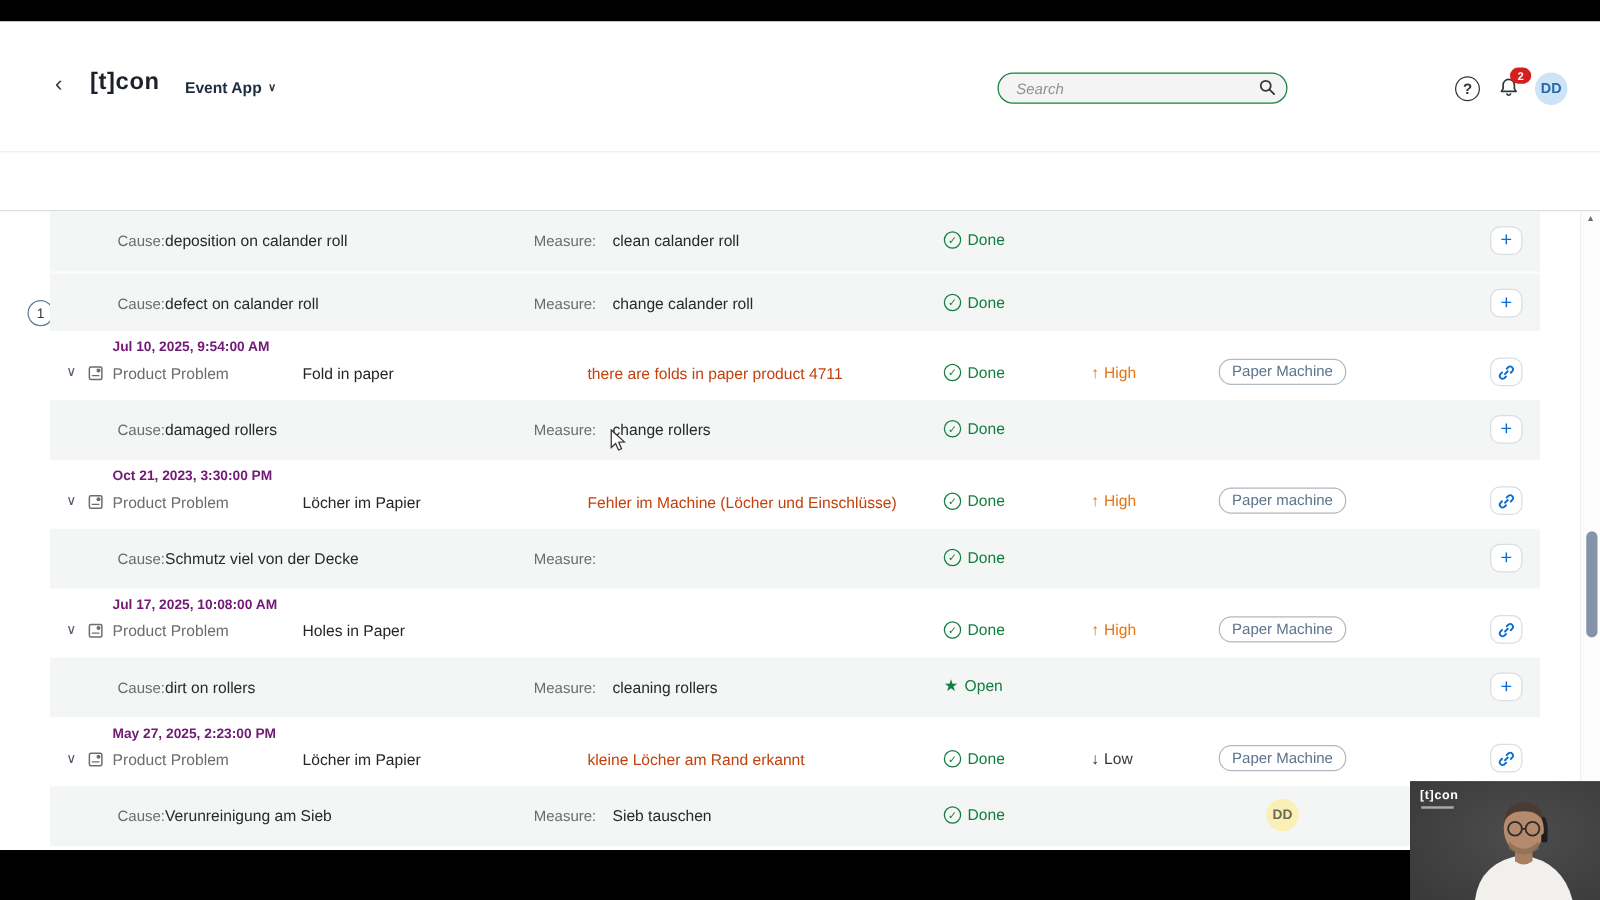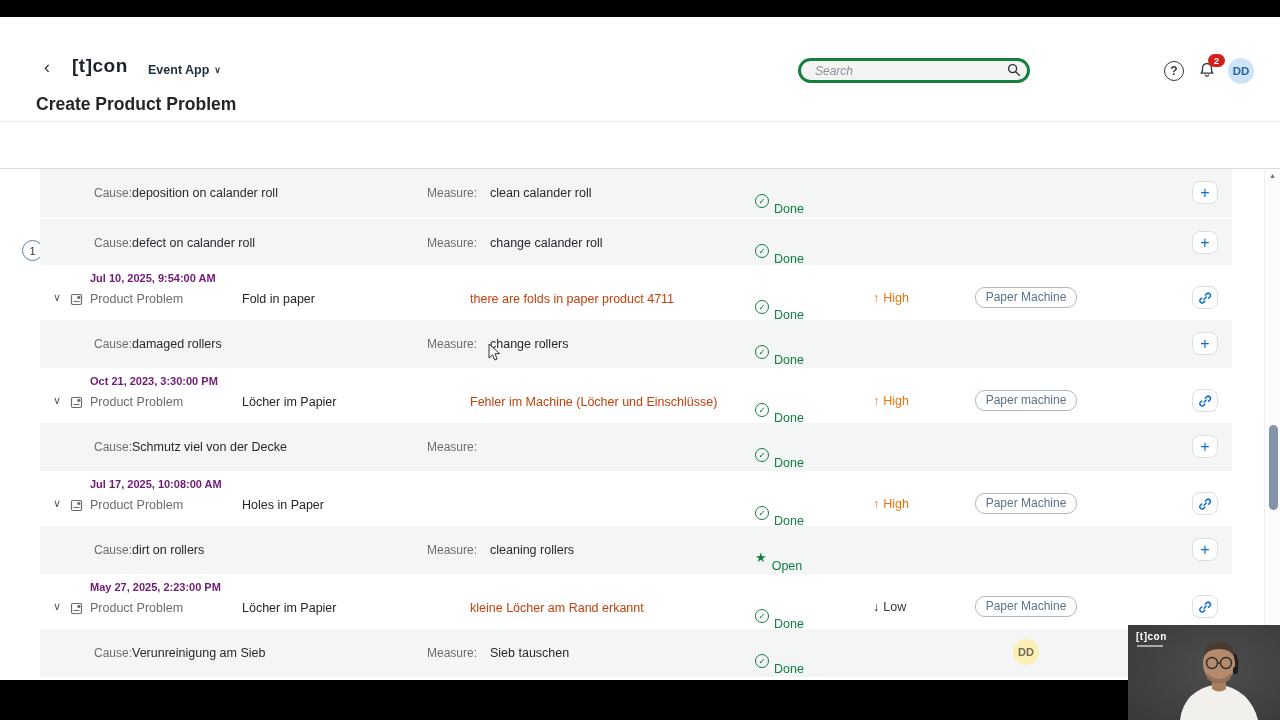--- a/index.html
+++ b/index.html
@@ -9,21 +9,21 @@
   .bar-bottom{position:absolute;left:0;top:680px;width:1280px;height:40px;background:#000;}
   .app{position:absolute;left:0;top:17px;width:1280px;height:663px;background:#fff;overflow:hidden;}
 
   
   .back{position:absolute;left:44px;top:41px;font-size:18px;color:#32363a;cursor:pointer;line-height:18px;}
   .brand{position:absolute;left:72px;top:38px;font-size:19px;font-weight:bold;color:#1d2129;letter-spacing:.5px;}
   .brand .br{color:#1d2129;font-weight:bold;}
   .appmenu{position:absolute;left:148px;top:46px;font-size:12.5px;font-weight:bold;color:#1d2d3e;cursor:pointer;}
   .appmenu .chev{font-size:9px;color:#32363a;margin-left:5px;position:relative;top:-1px;}
   .search{position:absolute;left:798px;top:41px;width:232px;height:25px;}
-  .search input{width:100%;height:100%;box-sizing:border-box;border:3px solid #15803d;border-radius:13px;
+  .search input{width:100%;height:100%;box-sizing:border-box;border:1px solid #15803d;border-radius:13px;
     background:#f4f4f4;padding:0 30px 0 14px;font-size:12px;font-family:"Liberation Sans",sans-serif;color:#32363a;outline:none;}
   .search input::placeholder{color:#8b9198;font-style:italic;}
   .search .mag{position:absolute;right:9px;top:5px;}
   .help{position:absolute;left:1164px;top:44px;width:18px;height:18px;border:1.5px solid #32363a;border-radius:50%;
     display:flex;align-items:center;justify-content:center;font-size:12px;font-weight:bold;color:#32363a;cursor:pointer;}
   .bellwrap{position:absolute;left:1198px;top:44px;width:20px;height:20px;cursor:pointer;}
   .badge{position:absolute;left:10px;top:-7px;min-width:13px;height:13px;border-radius:8px;background:#d41f1f;
     color:#fff;font-size:9px;font-weight:bold;display:flex;align-items:center;justify-content:center;padding:0 2px;}
   .avatar{position:absolute;left:1228px;top:41px;width:26px;height:26px;border-radius:50%;background:#cfe3f6;
     color:#2567a8;font-size:11.5px;font-weight:bold;display:flex;align-items:center;justify-content:center;cursor:pointer;}
@@ -62,21 +62,21 @@
   .p-desc{position:absolute;left:430px;top:27px;font-size:12.5px;color:#c2410c;}
   .status{position:absolute;left:715px;display:flex;align-items:center;gap:5px;}
   .row.measure .status{top:16px;}
   .row.problem .status{top:26px;}
   .status .ic{display:none;}
   .ic-done{width:12px;height:12px;border:1.2px solid #107e3e;border-radius:50%;
     align-items:center;justify-content:center;font-size:8.5px;color:#107e3e;line-height:12px;}
   .st-done .ic-done{display:inline-flex;}
   .ic-star{font-size:13px;color:#107e3e;line-height:14px;}
   .st-open .ic-star{display:inline-block;}
-  .st-text{font-size:12.5px;color:#107e3e;margin-top:17px;}
+  .st-text{font-size:12.5px;color:#107e3e;}
   .priority{position:absolute;left:833px;top:26px;display:flex;align-items:center;gap:4px;font-size:12.5px;}
   .pr-high{color:#e9730c;}
   .pr-low{color:#32363a;}
   .equip{position:absolute;left:886px;top:22px;width:200px;text-align:center;}
   .equip .pill{display:inline-block;border:1px solid #b0b8c1;border-radius:10px;padding:2px 10px 3px;
     font-size:12px;color:#5b738b;background:#fff;}
   .act-btn{position:absolute;left:1152px;width:26px;height:23px;border:1px solid #d9dee3;border-radius:8px;
     background:#fff;display:flex;align-items:center;justify-content:center;color:#0a6ed1;cursor:pointer;box-sizing:border-box;}
   .row.measure .act-btn{top:12px;}
   .row.problem .act-btn{top:21px;}
@@ -123,21 +123,20 @@
     <span class="bellwrap">
       <svg width="18" height="18" viewBox="0 0 16 16">
         <path d="M8 2.2 a4 4 0 0 1 4 4 v2.6 l1.2 2 H2.8 L4 8.8 V6.2 a4 4 0 0 1 4-4 Z" fill="none" stroke="#32363a" stroke-width="1.2" stroke-linejoin="round"></path>
         <path d="M6.7 12.6 a1.4 1.4 0 0 0 2.6 0" fill="none" stroke="#32363a" stroke-width="1.2" stroke-linecap="round"></path>
       </svg>
       <span class="badge">2</span>
     </span>
 
     <span class="avatar">DD</span>
 
-    <h1 class="title">Create Product Problem</h1>
     <div class="hr1"></div>
 
     <div class="stepper">
       <span class="step-circle" style="left:22px;top:118px;">1</span>
       <span class="step-label" style="left:48px;top:121px;">Type</span>
       <span class="step-line" style="left:74px;width:362px;"></span>
       <span class="step-circle" style="left:440px;top:118px;">2</span>
       <span class="step-label" style="left:467px;top:121px;">Details</span>
       <span class="step-line" style="left:499px;width:353px;"></span>
       <span class="step-circle step3-circle" style="left:856px;top:116px;">3</span>

